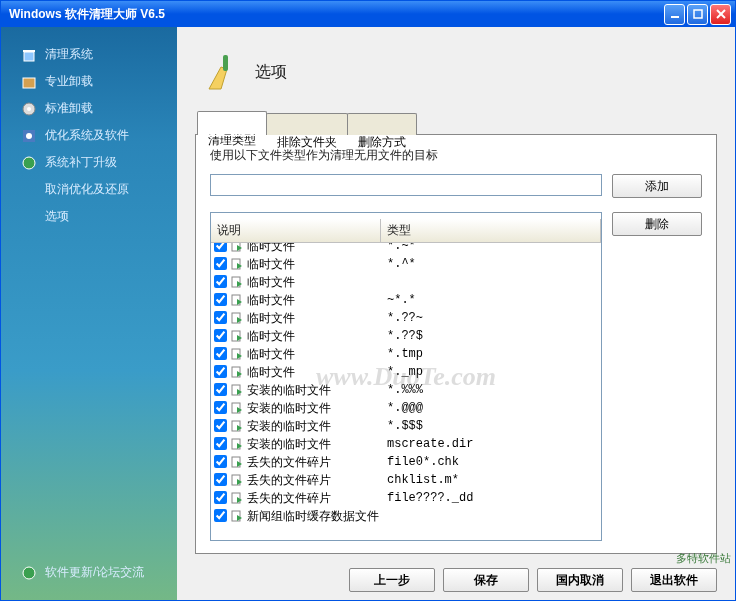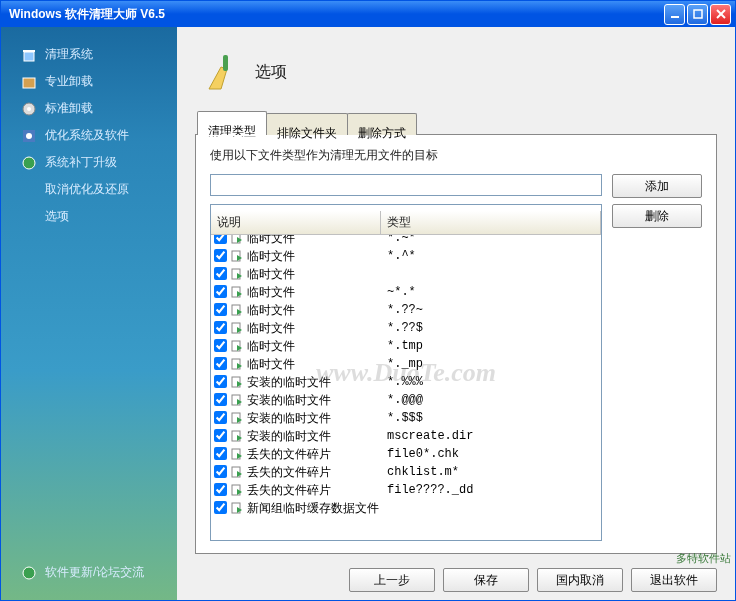--- a/index.html
+++ b/index.html
@@ -20,50 +20,50 @@
 .sidebar-item { display: flex; align-items: center; gap: 8px; padding: 5px 2px; cursor: pointer; }
 .sidebar-icon { width: 16px; height: 16px; display: flex; align-items: center; justify-content: center; }
 .sidebar-spacer { flex: 1; }
 
 .content { flex: 1; background: #f0f0f0; position: relative; padding: 18px 18px 8px 18px; display: flex; flex-direction: column; }
 
 .page-header { display: flex; align-items: center; gap: 12px; padding: 6px 0 18px 6px; }
 .page-title { font-size: 16px; color: #222; }
 
 .tab-strip { display: flex; height: 24px; position: relative; z-index: 2; margin-left: 2px; }
-.tab { padding: 11px 10px 0 10px; font-size: 12px; border: 1px solid #888; border-bottom: none; background: #ece9d8; margin-right: -1px; cursor: pointer; border-radius: 2px 2px 0 0; height: 22px; margin-top: 2px; }
+.tab { padding: 20px 10px 0 10px; font-size: 12px; border: 1px solid #888; border-bottom: none; background: #ece9d8; margin-right: -1px; cursor: pointer; border-radius: 2px 2px 0 0; height: 22px; margin-top: 2px; }
 .tab.active { background: #fff; height: 24px; margin-top: 0; position: relative; }
 .tab.active::after { content: ''; position: absolute; bottom: -1px; left: 0; right: 0; height: 1px; background: #fff; }
 
 .tab-panel { flex: 1; border: 1px solid #888; background: #fff; padding: 12px 14px; margin-top: -1px; display: flex; flex-direction: column; margin-bottom: 8px; }
 
 .panel-desc { font-size: 12px; color: #222; margin-bottom: 10px; }
 
-.input-row { display: flex; gap: 10px; margin-bottom: 6px; align-items: flex-start; }
+.input-row { display: flex; gap: 10px; margin-bottom: 14px; align-items: flex-start; }
 .text-input { flex: 1; height: 22px; border: 1px solid #7f9db9; padding: 2px 4px; font-size: 12px; }
 .side-buttons { display: flex; flex-direction: column; gap: 6px; width: 90px; }
 .btn { height: 24px; border: 1px solid #888; background: linear-gradient(to bottom, #fff, #e8e8e8); font-size: 12px; cursor: pointer; border-radius: 2px; }
 
 .list-row { display: flex; gap: 10px; flex: 1; min-height: 0; }
 .list-container { flex: 1; border: 1px solid #7f9db9; background: #fff; overflow-y: scroll; overflow-x: hidden; font-size: 12px; position: relative; }
 .list-header { display: flex; background: linear-gradient(to bottom, #fff, #ece9d8); border-bottom: 1px solid #c0c0c0; position: sticky; top: 6px; }
 .list-header .col { padding: 3px 6px; border-right: 1px solid #c0c0c0; color: #222; }
 .col-desc { width: 170px; display: flex; align-items: center; }
 .col-type { flex: 1; display: flex; align-items: center; }
 
 .list-body .row { display: flex; align-items: center; height: 18px; line-height: 18px; border-bottom: 1px solid transparent; }
 .list-body .row .col-desc { padding-left: 3px; gap: 3px; }
 .list-body input[type=checkbox] { margin: 0; width: 13px; height: 13px; }
 .row-icon { width: 14px; height: 14px; display: inline-flex; align-items: center; justify-content: center; }
 .file-ext { font-family: "Courier New", monospace; padding-left: 6px; }
 
 .watermark { position: absolute; top: 50%; left: 50%; transform: translate(-50%, -50%); font-size: 26px; color: rgba(120,120,120,0.25); font-style: italic; pointer-events: none; font-family: Georgia, serif; font-weight: bold; }
 
 .footer-row { display: flex; justify-content: flex-end; gap: 8px; padding: 6px 0 0 0; }
-.footer-row .btn { width: 86px; }
+.footer-row .btn { width: 86px; font-weight: bold; }
 
 .corner-badge { position: absolute; right: 4px; bottom: 36px; font-size: 11px; color: #3a7a3a; text-align: right; line-height: 1.1; }
 
 
 svg { display: block; }
 </style>
 </head>
 <body>
 
 <div class="window">

